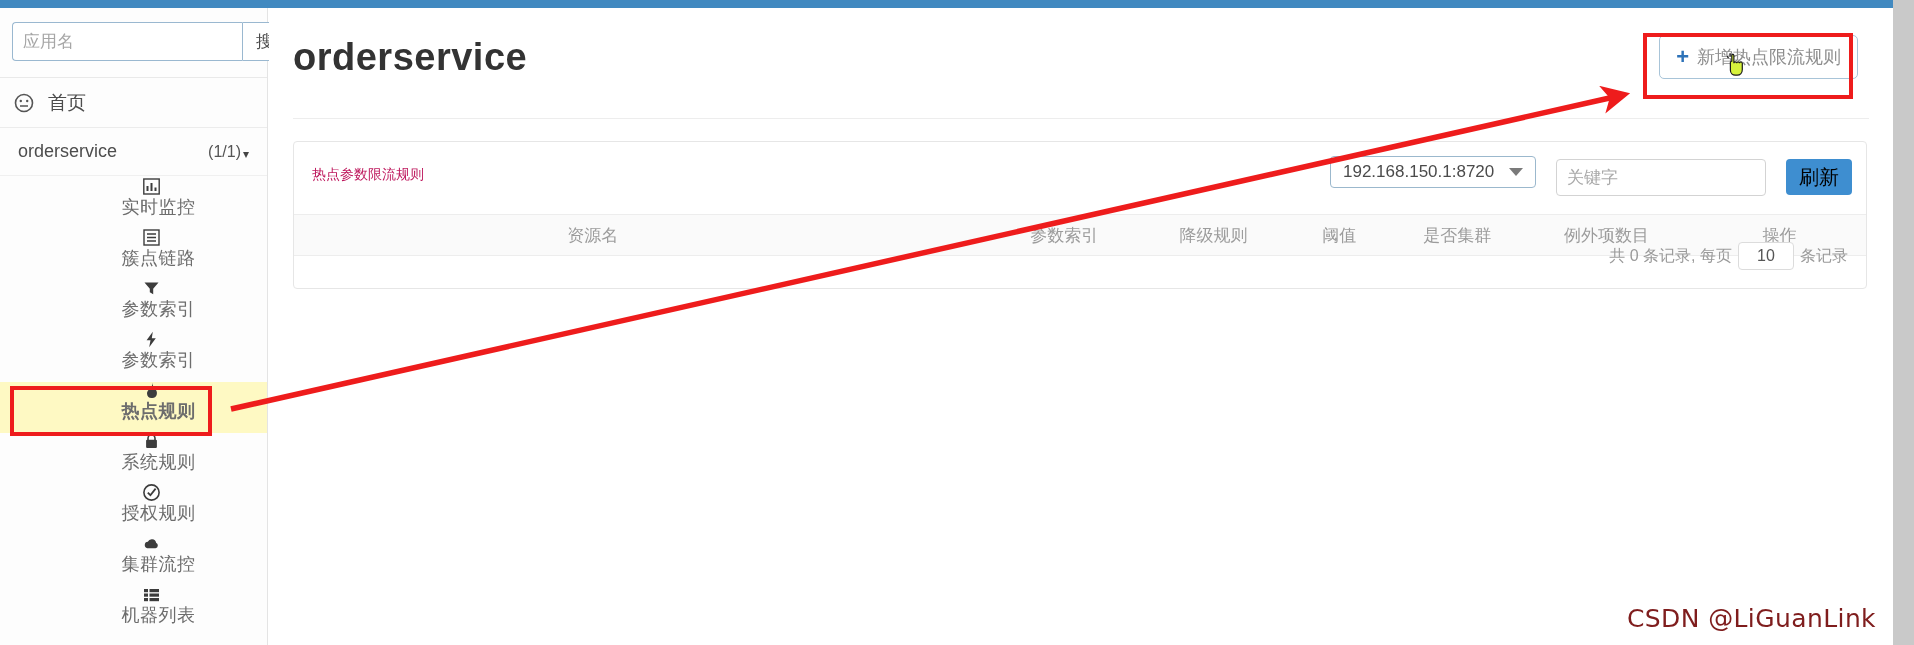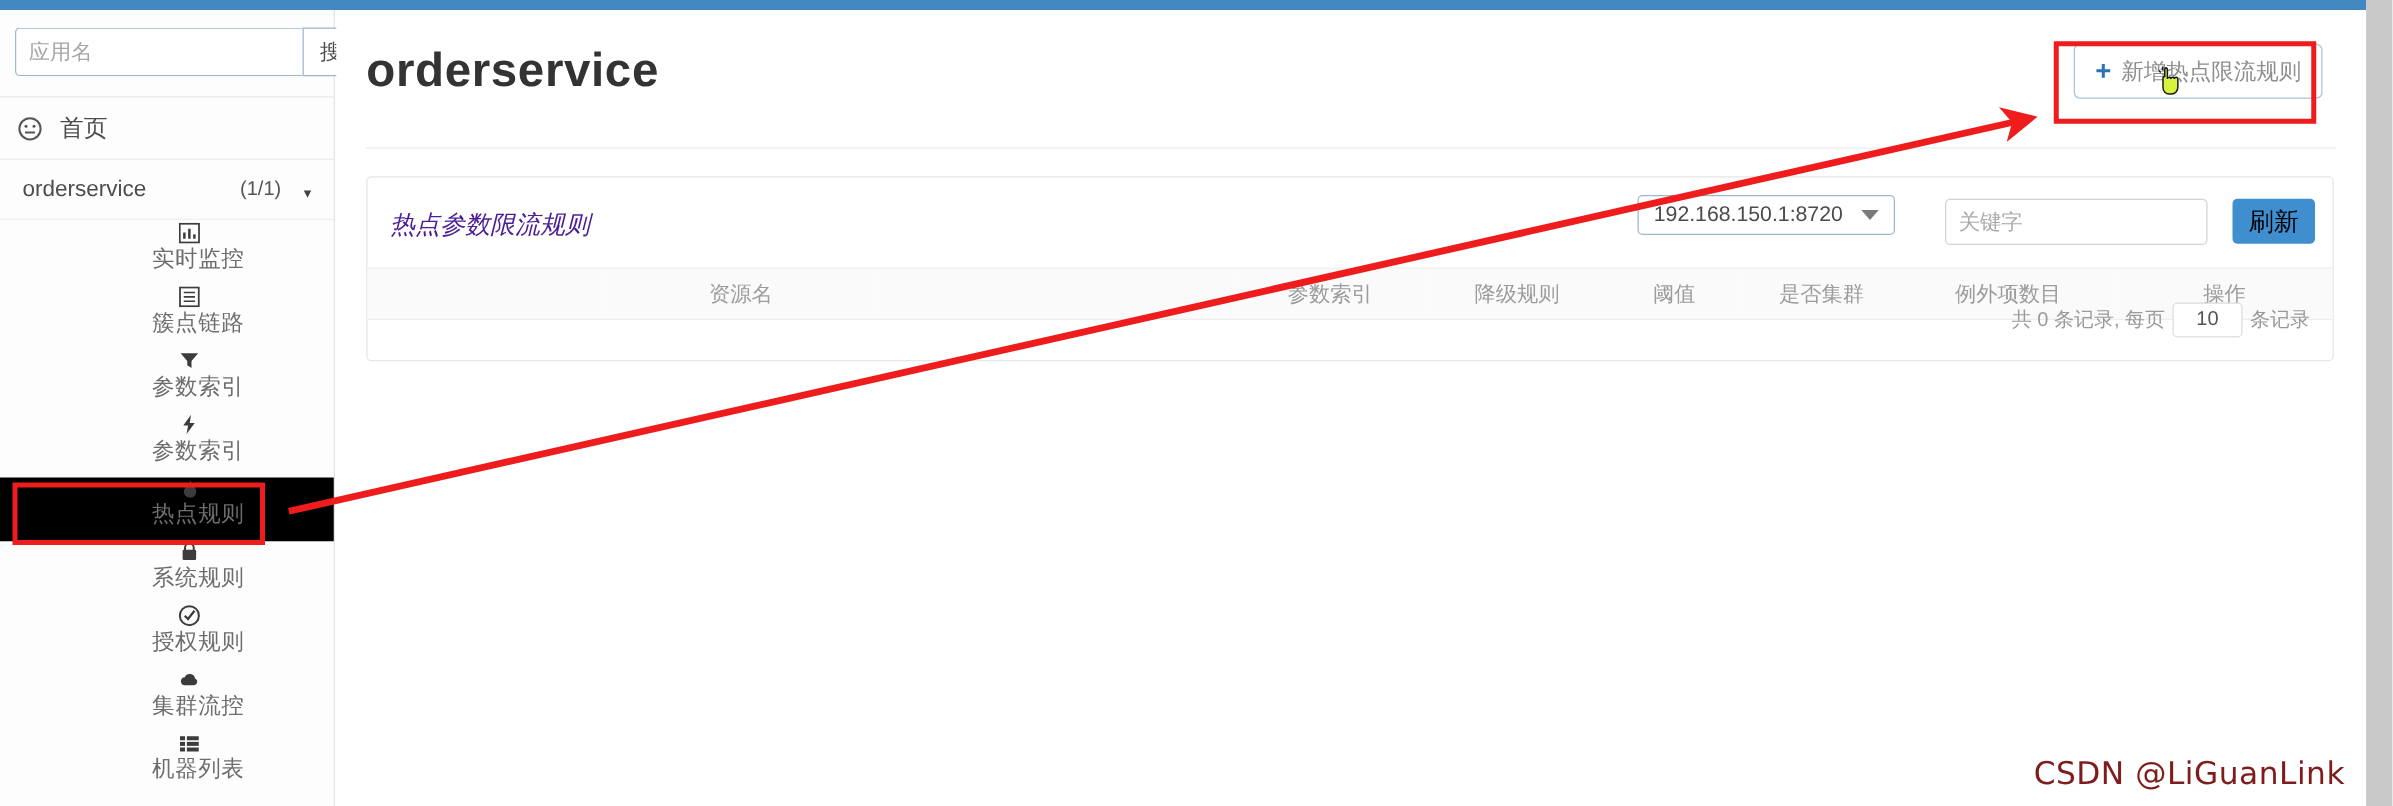--- a/index.html
+++ b/index.html
@@ -110,21 +110,21 @@
     align-items: center;
     justify-content: space-between;
     height: 48px;
     padding: 0 18px 0 18px;
     cursor: pointer;
     border-bottom: 1px solid #f0f0f0;
   }
   .app-group .name { font-size: 18px; color: #4d4d4d; }
   .app-group .count {
     font-size: 16px; color: #555;
-    display: flex; align-items: flex-end; gap: 18px;
+    display: flex; align-items: flex-end; gap: 2px;
   }
   .chev { font-size: 12px; color: #444; }
 
   .menu { padding-top: 2px; }
   .menu-item {
     display: flex;
     align-items: center;
     height: 51px;
     padding-left: 44px;
     cursor: pointer;
@@ -138,21 +138,22 @@
     justify-content: flex-start;
     color: #3c3c3c;
   }
   .menu-item .label {
     font-size: 18px;
     color: #6d6d6d;
     margin-left: 6px;
     letter-spacing: .5px;
   }
   .menu-item.active {
-    background: #000000;
+    background: #fef9c3;
+    font-weight: bold;
   }
 
   
   .redbox {
     position: absolute;
     border: 4px solid #ee1c1c;
     pointer-events: none;
   }
   #redbox-menu { left: 10px; top: 386px; width: 202px; height: 50px; }
   #redbox-button { left: 1643px; top: 33px; width: 210px; height: 66px; }
@@ -210,23 +211,22 @@
     border-radius: 4px;
     background: #fff;
   }
   .card-head {
     position: relative;
     height: 72px;
   }
   .card-title {
     position: absolute;
     left: 18px; top: 24px;
-    font-size: 20px;
-    color: #4c1d95;
-    font-style: italic;
+    font-size: 14px;
+    color: #be185d;
   }
   .card-tools {
     position: absolute;
     right: 14px; top: 14px;
     display: flex;
     align-items: flex-start;
     gap: 20px;
   }
   .machine-select {
     position: relative;
@@ -254,21 +254,20 @@
     width: 210px;
     height: 37px;
     border: 1px solid #d3d3d3;
     border-radius: 4px;
     padding: 0 10px;
     font-size: 17px;
     color: #555;
     outline: none;
     margin-top: 3px;
     font-family: "Liberation Sans", "DejaVu Sans", sans-serif;
-    margin-left: 20px;
   }
   .kw-input::placeholder { color: #a9a9a9; }
   .refresh-btn {
     height: 36px;
     padding: 0 13px;
     background: #3e8ed0;
     border: none;
     border-radius: 4px;
     color: #000000;
     font-size: 20px;

